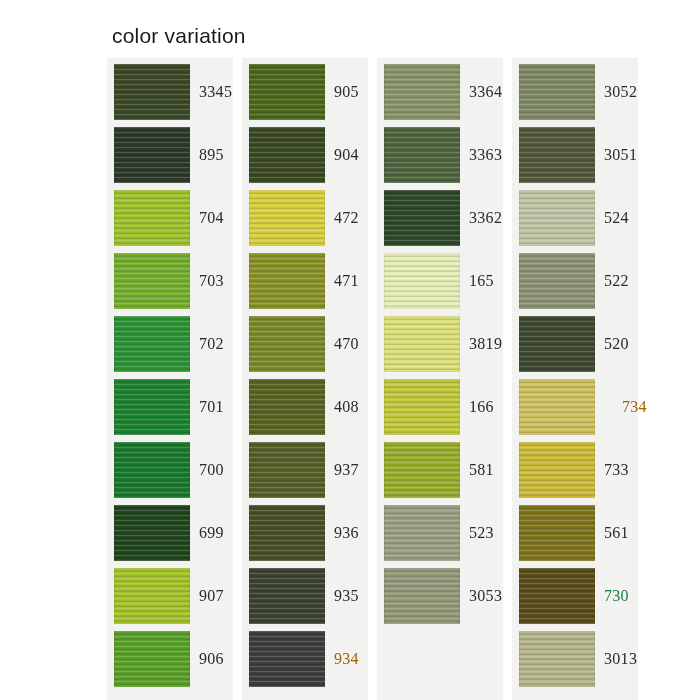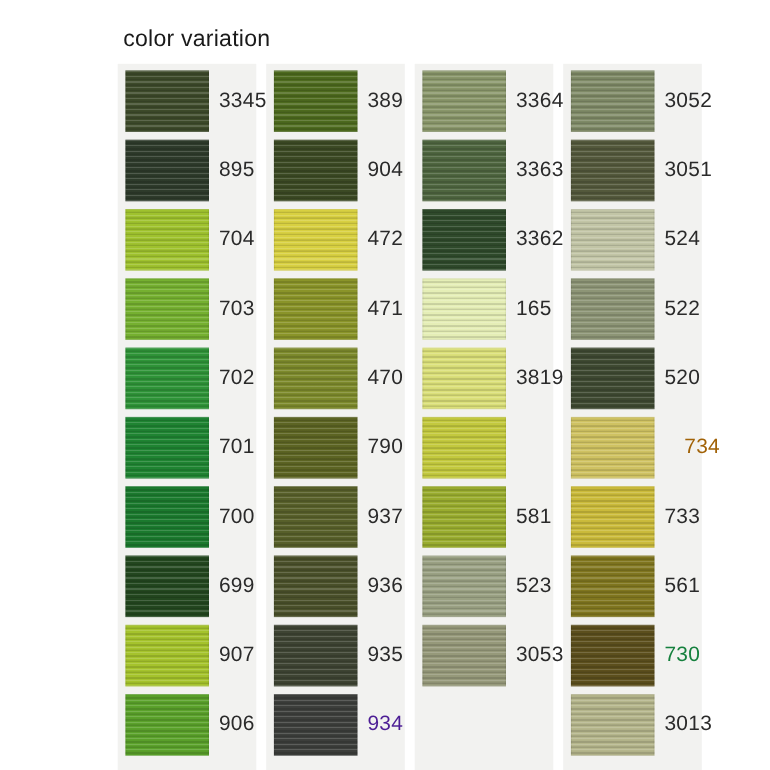--- a/index.html
+++ b/index.html
@@ -75,24 +75,25 @@
       rgba(0,0,0,0.00) 5px
     );
     pointer-events: none;
   }
   .swatch-label {
     flex: 1;
     display: flex;
     align-items: center;
     justify-content: flex-start;
     padding-left: 9px;
-    font-size: 19px;
+    font-size: 16px;
     color: #2a2a2a;
     letter-spacing: 0.3px;
     white-space: nowrap;
+    font-family: Liberation Serif, serif;
   }
 </style>
 </head>
 <body style="background: rgb(255, 255, 255);">
 
 <div id="page-title">color variation</div>
 
 <div id="chart">
 
   <div class="column" style="background: rgb(242, 242, 240);">
@@ -137,57 +138,57 @@
         <div class="swatch" style="background-color: rgb(91, 162, 43);"></div>
         <div class="swatch-label" style="color: rgb(42, 42, 42);">906</div>
       </div>
     </div>
   </div>
 
   <div class="column" style="background: rgb(242, 242, 240);">
     <div class="col-inner">
       <div class="swatch-row">
         <div class="swatch" style="background-color: rgb(77, 106, 30);"></div>
-        <div class="swatch-label" style="color: rgb(42, 42, 42);">389</div>
+        <div class="swatch-label" style="color: rgb(42, 42, 42);">905</div>
       </div>
       <div class="swatch-row">
         <div class="swatch" style="background-color: rgb(60, 74, 36);"></div>
         <div class="swatch-label" style="color: rgb(42, 42, 42);">904</div>
       </div>
       <div class="swatch-row">
         <div class="swatch" style="background-color: rgb(216, 208, 65);"></div>
         <div class="swatch-label" style="color: rgb(42, 42, 42);">472</div>
       </div>
       <div class="swatch-row">
         <div class="swatch" style="background-color: rgb(138, 148, 41);"></div>
         <div class="swatch-label" style="color: rgb(42, 42, 42);">471</div>
       </div>
       <div class="swatch-row">
         <div class="swatch" style="background-color: rgb(125, 138, 44);"></div>
         <div class="swatch-label" style="color: rgb(42, 42, 42);">470</div>
       </div>
       <div class="swatch-row">
         <div class="swatch" style="background-color: rgb(92, 100, 35);"></div>
-        <div class="swatch-label" style="color: rgb(42, 42, 42);">790</div>
+        <div class="swatch-label" style="color: rgb(42, 42, 42);">408</div>
       </div>
       <div class="swatch-row">
         <div class="swatch" style="background-color: rgb(88, 96, 42);"></div>
         <div class="swatch-label" style="color: rgb(42, 42, 42);">937</div>
       </div>
       <div class="swatch-row">
         <div class="swatch" style="background-color: rgb(74, 80, 42);"></div>
         <div class="swatch-label" style="color: rgb(42, 42, 42);">936</div>
       </div>
       <div class="swatch-row">
         <div class="swatch" style="background-color: rgb(62, 68, 51);"></div>
         <div class="swatch-label" style="color: rgb(42, 42, 42);">935</div>
       </div>
       <div class="swatch-row">
         <div class="swatch" style="background-color: rgb(61, 63, 60);"></div>
-        <div class="swatch-label" style="color: #4c1d95;">934</div>
+        <div class="swatch-label" style="color: #a16207;">934</div>
       </div>
     </div>
   </div>
 
   <div class="column" style="background: rgb(242, 242, 240);">
     <div class="col-inner">
       <div class="swatch-row">
         <div class="swatch" style="background-color: rgb(137, 150, 106);"></div>
         <div class="swatch-label" style="color: rgb(42, 42, 42);">3364</div>
       </div>
@@ -202,20 +203,21 @@
       <div class="swatch-row">
         <div class="swatch" style="background-color: rgb(229, 238, 182);"></div>
         <div class="swatch-label" style="color: rgb(42, 42, 42);">165</div>
       </div>
       <div class="swatch-row">
         <div class="swatch" style="background-color: rgb(219, 224, 122);"></div>
         <div class="swatch-label" style="color: rgb(42, 42, 42);">3819</div>
       </div>
       <div class="swatch-row">
         <div class="swatch" style="background-color: rgb(195, 201, 62);"></div>
+        <div class="swatch-label" style="color: rgb(42, 42, 42);">166</div>
       </div>
       <div class="swatch-row">
         <div class="swatch" style="background-color: rgb(154, 173, 47);"></div>
         <div class="swatch-label" style="color: rgb(42, 42, 42);">581</div>
       </div>
       <div class="swatch-row">
         <div class="swatch" style="background-color: rgb(154, 161, 131);"></div>
         <div class="swatch-label" style="color: rgb(42, 42, 42);">523</div>
       </div>
       <div class="swatch-row">

